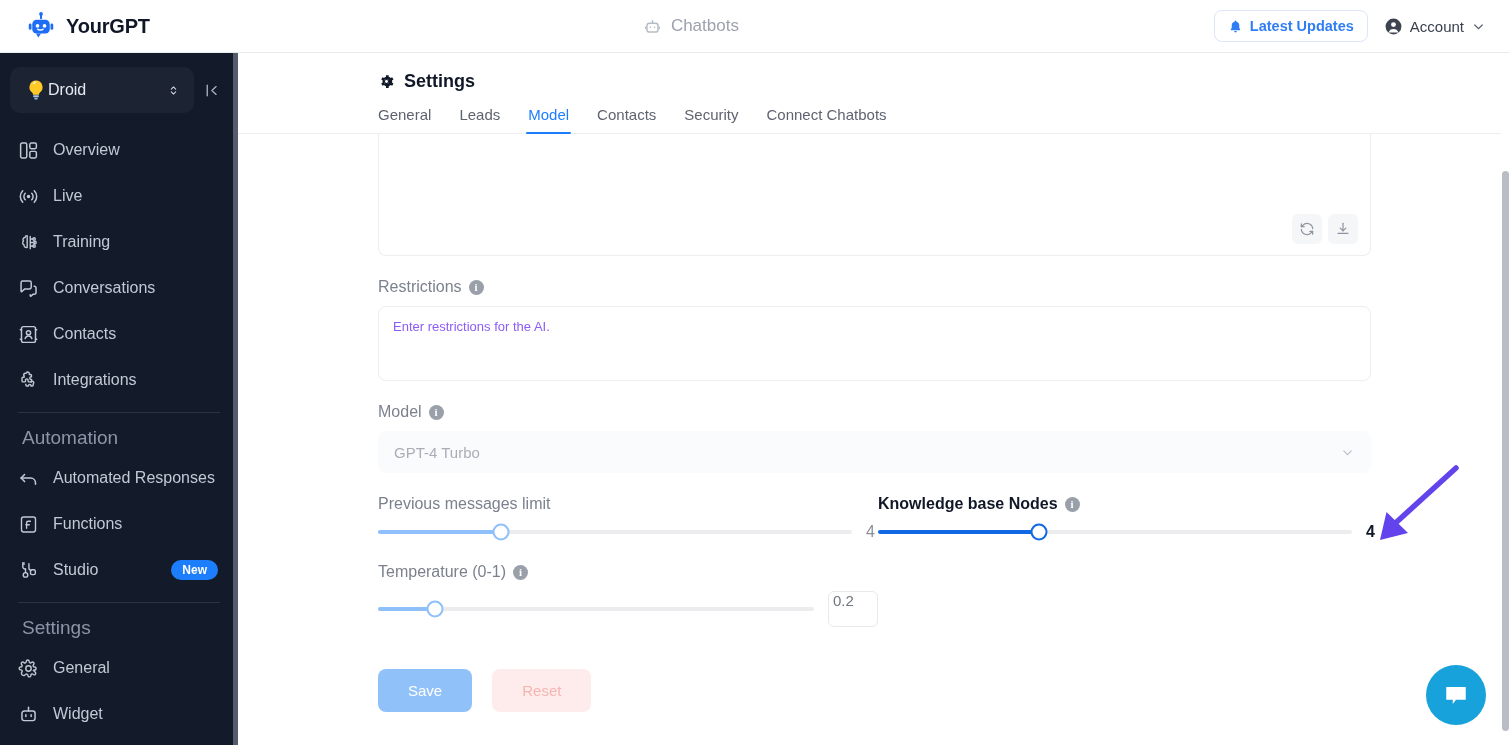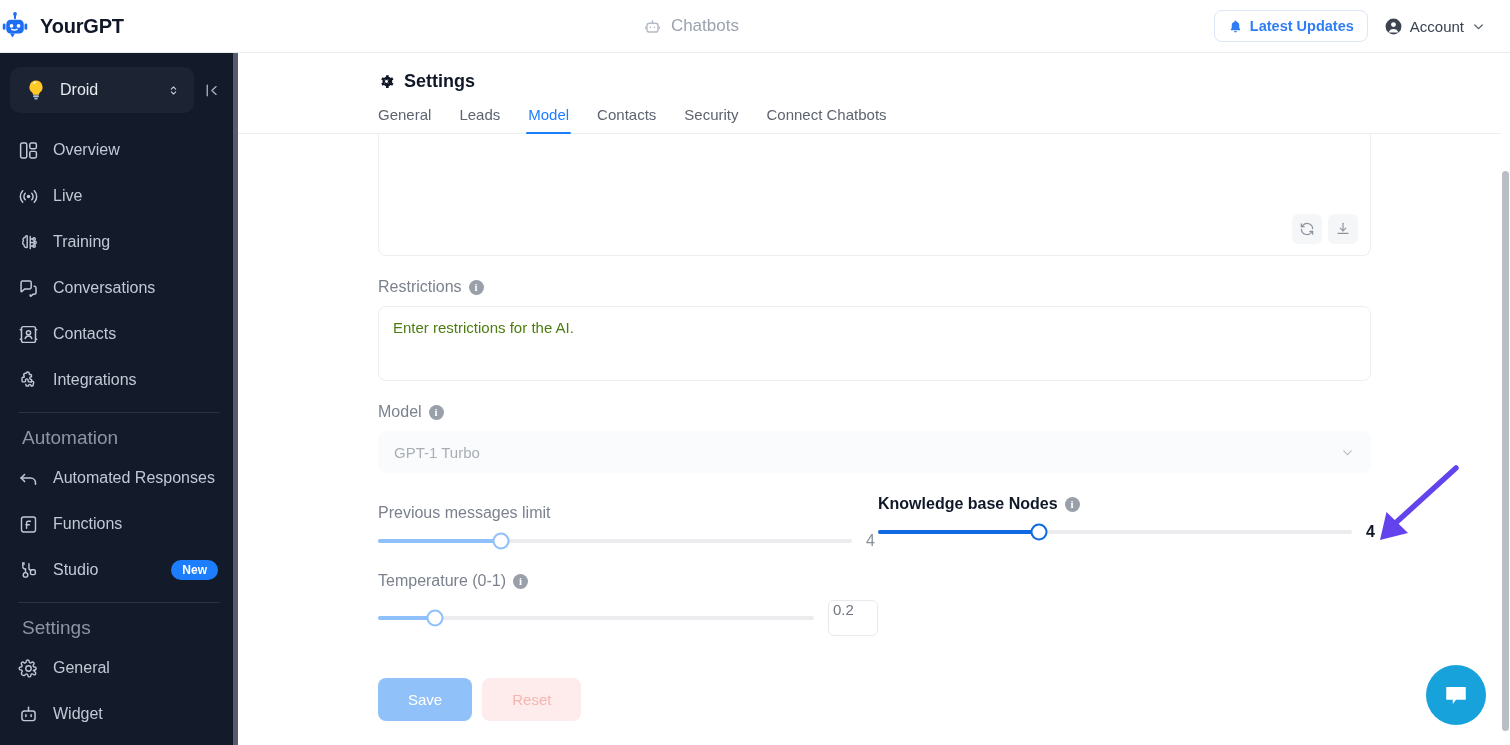--- a/index.html
+++ b/index.html
@@ -13,21 +13,21 @@
   .app { position: relative; width: 1510px; height: 745px; }
 
   
   .topbar {
     position: absolute; top: 0; left: 0; width: 1510px; height: 53px;
     background: #ffffff; border-bottom: 1px solid #e9ecef;
     display: flex; align-items: center; z-index: 30;
   }
   .brand {
     width: 238px; height: 53px; display: flex; align-items: center;
-    gap: 10px; 
+    gap: 10px; padding-left: 26px;
   }
   .brand-name { font-size: 20px; font-weight: bold; color: #101828; letter-spacing: -0.2px; }
 
   .topbar-center {
     flex: 1; display: flex; align-items: center; justify-content: center;
     gap: 9px; margin-left: -70px;
   }
   .topbar-center-label { font-size: 17px; color: #9ba3af; }
 
   .topbar-right {
@@ -51,21 +51,21 @@
   }
   .sidebar-scrollbar {
     position: absolute; top: 0; right: 0; width: 5px; height: 692px;
     background: #8a93a5; opacity: .55;
   }
   .project-row {
     display: flex; align-items: center; padding: 0 10px; margin-top: 14px;
   }
   .project-select {
     flex: 1; height: 46px; background: #1c2433; border-radius: 10px;
-    display: flex; align-items: center; gap: 12px; padding: 0 14px; cursor: pointer;
+    display: flex; align-items: center; padding: 0 14px; cursor: pointer;
   }
   .project-name { flex: 1; font-size: 16px; color: #e6e9ef; }
   .collapse-btn { width: 34px; display: flex; align-items: center; justify-content: center; cursor: pointer; }
 
   .nav { margin-top: 14px; }
   .nav-item {
     display: flex; align-items: center; gap: 14px;
     height: 46px; padding: 0 10px 0 18px; cursor: pointer;
     color: #c2c9d6; font-size: 16px;
   }
@@ -129,21 +129,21 @@
   }
 
   .field-label {
     display: flex; align-items: center; gap: 7px;
     font-size: 16px; color: #7b828e; margin: 22px 0 10px 0;
   }
   .field-label.strong { color: #101828; font-weight: bold; }
 
   .restrictions-box {
     width: 993px; height: 75px; border: 1px solid #eceef1; border-radius: 8px;
-    background: #fff; padding: 12px 14px; font-size: 15px; color: #4d7c0f;
+    background: #fff; padding: 12px 14px; font-size: 13px; color: #8b5cf6;
   }
 
   .model-select {
     width: 993px; height: 42px; background: #fafbfc; border-radius: 8px;
     display: flex; align-items: center; padding: 0 16px;
     font-size: 15px; color: #a9aeb6; cursor: pointer;
   }
   .model-select-value { flex: 1; }
 
   
@@ -167,21 +167,21 @@
   .slider-value { font-size: 16px; min-width: 12px; }
   .slider-value.muted { color: #8a909a; }
   .slider-value.active { color: #101828; font-weight: bold; }
 
   .temp-input {
     width: 50px; height: 36px; border: 1px solid #e7e9ec; border-radius: 6px;
     display: flex; align-items: flex-start; padding: 0 4px;
     font-size: 15px; color: #70777f;
   }
 
-  .actions { display: flex; gap: 10px; margin-top: 42px; }
+  .actions { display: flex; gap: 20px; margin-top: 42px; }
   .btn {
     border: none; border-radius: 8px; padding: 13px 30px;
     font-size: 15px; cursor: pointer; font-family: inherit;
   }
   .btn-save { background: #90c2f9; color: #ffffff; }
   .btn-reset { background: #fdeceb; color: #f5b5b0; }
 
   
   .icn { display: inline-flex; align-items: center; justify-content: center; flex: none; }
   .info-dot {
@@ -488,32 +488,32 @@
       </div>
       <div class="restrictions-box">
         <span>Enter restrictions for the AI.</span>
       </div>
 
       <div class="field-label">
         <span>Model</span>
         <span class="info-dot">i</span>
       </div>
       <div class="model-select">
-        <span class="model-select-value">GPT-1 Turbo</span>
+        <span class="model-select-value">GPT-4 Turbo</span>
         <span class="icn">
           <svg width="15" height="15" viewBox="0 0 24 24" fill="none" stroke="#b8bdc5" stroke-width="1.8" stroke-linecap="round">
             <path d="M6 9.5l6 6 6-6"></path>
           </svg>
         </span>
       </div>
 
       <div class="slider-grid">
 
         <div class="slider-col">
-          <div class="field-label" style="margin-top:9px">
+          <div class="field-label" style="margin-top:0">
             <span>Previous messages limit</span>
           </div>
           <div class="slider-row">
             <div class="track">
               <div class="fill muted" style="width:26%"></div>
               <div class="knob muted" style="left:26%"></div>
             </div>
             <span class="slider-value muted">4</span>
           </div>
         </div>

